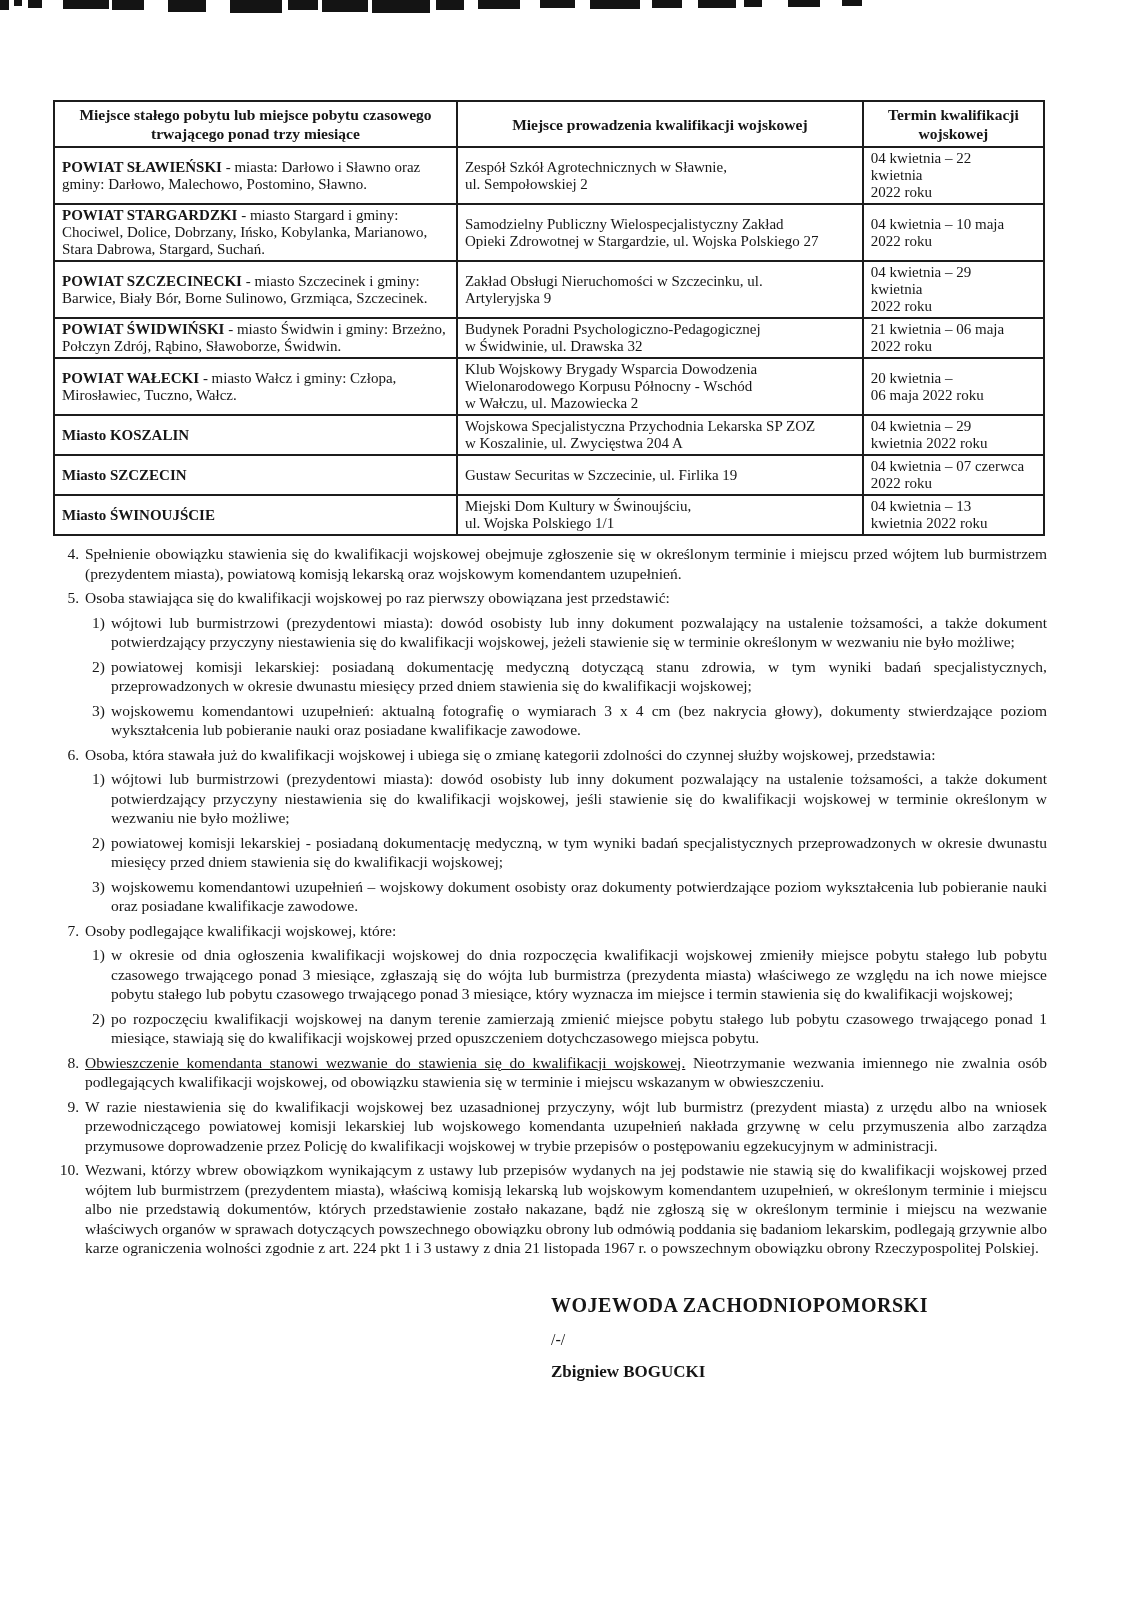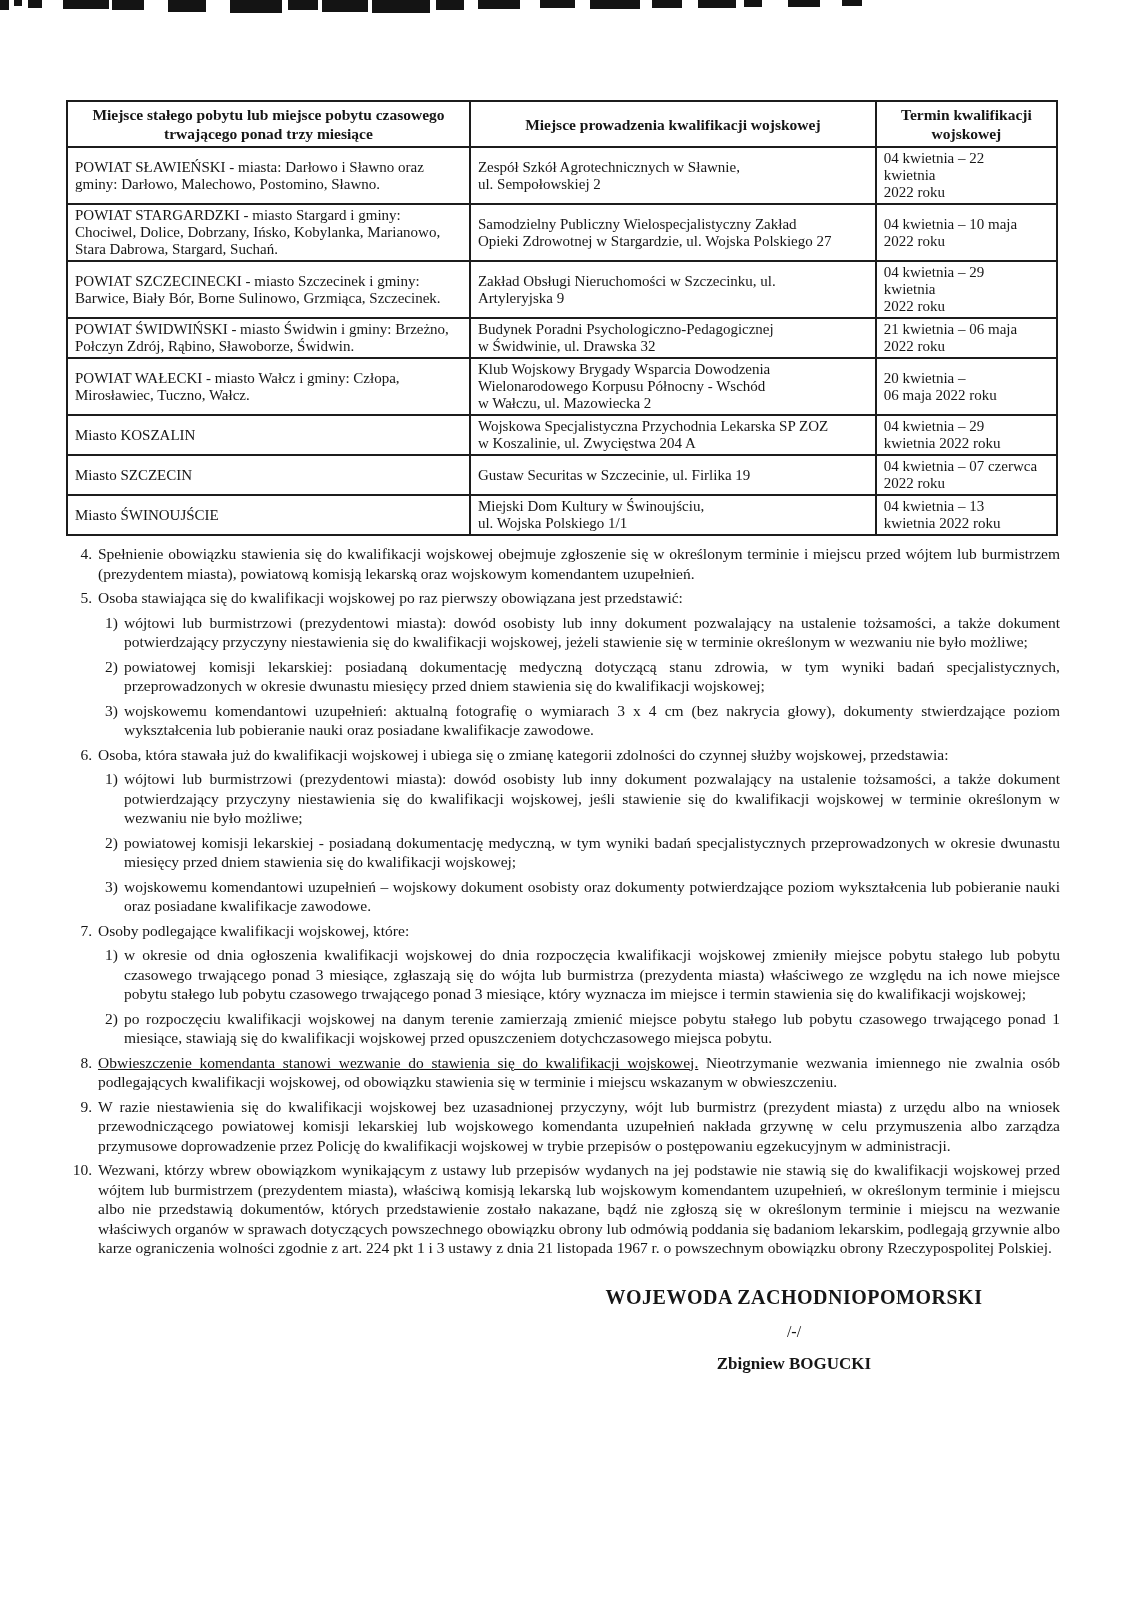--- a/index.html
+++ b/index.html
@@ -5,43 +5,43 @@
   html,body{margin:0;padding:0;}
   body{
     width:1132px;height:1600px;position:relative;overflow:hidden;
     background:#ffffff;color:#161616;
     font-family:"Liberation Serif","DejaVu Serif",serif;
   }
   
   .artifacts{position:absolute;top:0;left:0;width:1132px;height:16px;}
   .artifacts .mark{position:absolute;top:0;}
   
-  .content{position:absolute;left:66px;top:100px;width:994px;}
+  .content{position:absolute;left:53px;top:100px;width:994px;}
   
   table.sched{border-collapse:collapse;width:992px;table-layout:fixed;
     font-size:15px;line-height:17px;}
   table.sched th,table.sched td{
     border:2px solid #1c1c1c;padding:2px 7px;vertical-align:middle;
   }
   table.sched th{font-weight:bold;text-align:center;font-size:15.5px;line-height:19px;padding:3px 6px;}
   td.area{vertical-align:middle;text-align:left;}
-  td.area .bold{font-weight:normal;}
+  td.area .bold{font-weight:bold;}
   td.place{white-space:pre-line;text-align:left;}
   td.term{white-space:pre-line;text-align:left;}
   
   .list{margin-top:8px;width:994px;font-size:15.5px;line-height:19.5px;}
   .item{display:flex;margin-top:5px;}
   .item:first-child{margin-top:0;}
   .num{flex:none;width:32px;text-align:right;padding-right:6px;box-sizing:border-box;}
   .body{flex:1;text-align:justify;}
   .sub{display:flex;margin-top:5px;margin-left:26px;}
   .sub .num{width:32px;}
   .u{text-decoration:underline;}
   
-  .signature{margin-top:28px;margin-left:498px;width:460px;text-align:center;}
+  .signature{margin-top:36px;margin-left:498px;width:460px;}
   .sig-title{font-weight:bold;font-size:20px;letter-spacing:.5px;}
   .sig-mark{font-size:16px;margin-top:14px;}
   .sig-name{font-weight:bold;font-size:17px;margin-top:13px;}
 </style>
 </head>
 <body>
 
 <div class="artifacts">
     <div class="mark" style="left: 0px; width: 9px; height: 10px; background: rgb(20, 20, 20);"></div>
     <div class="mark" style="left: 14px; width: 8px; height: 6px; background: rgb(20, 20, 20);"></div>

